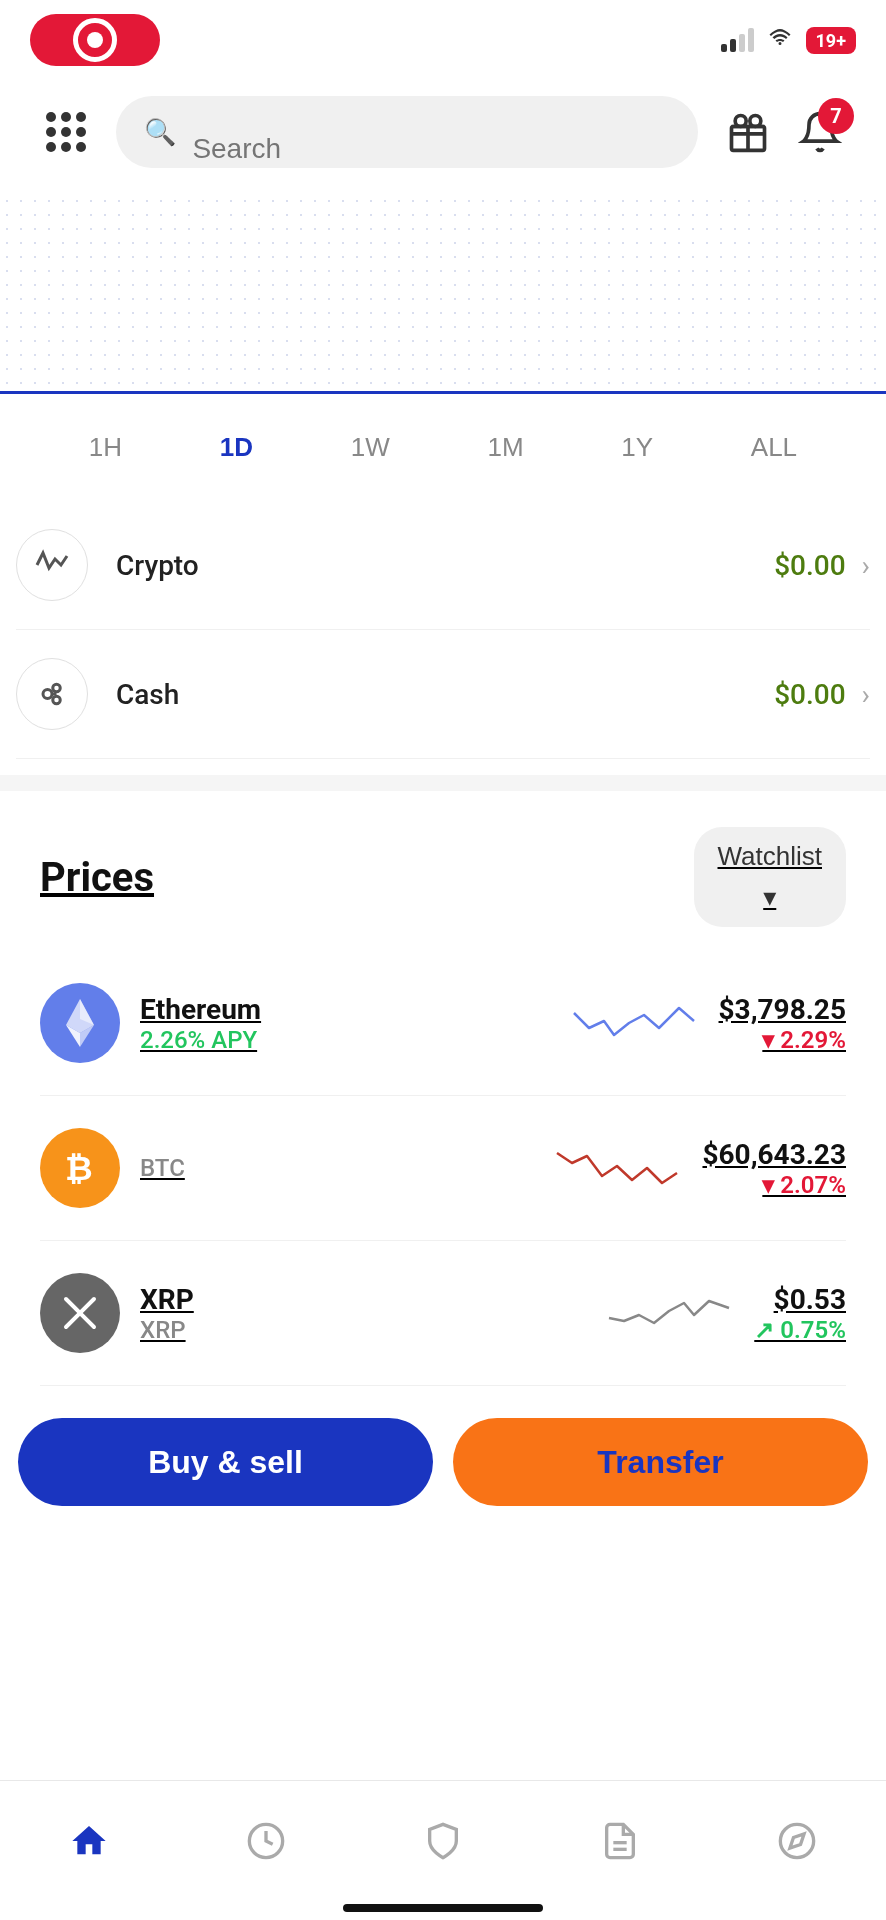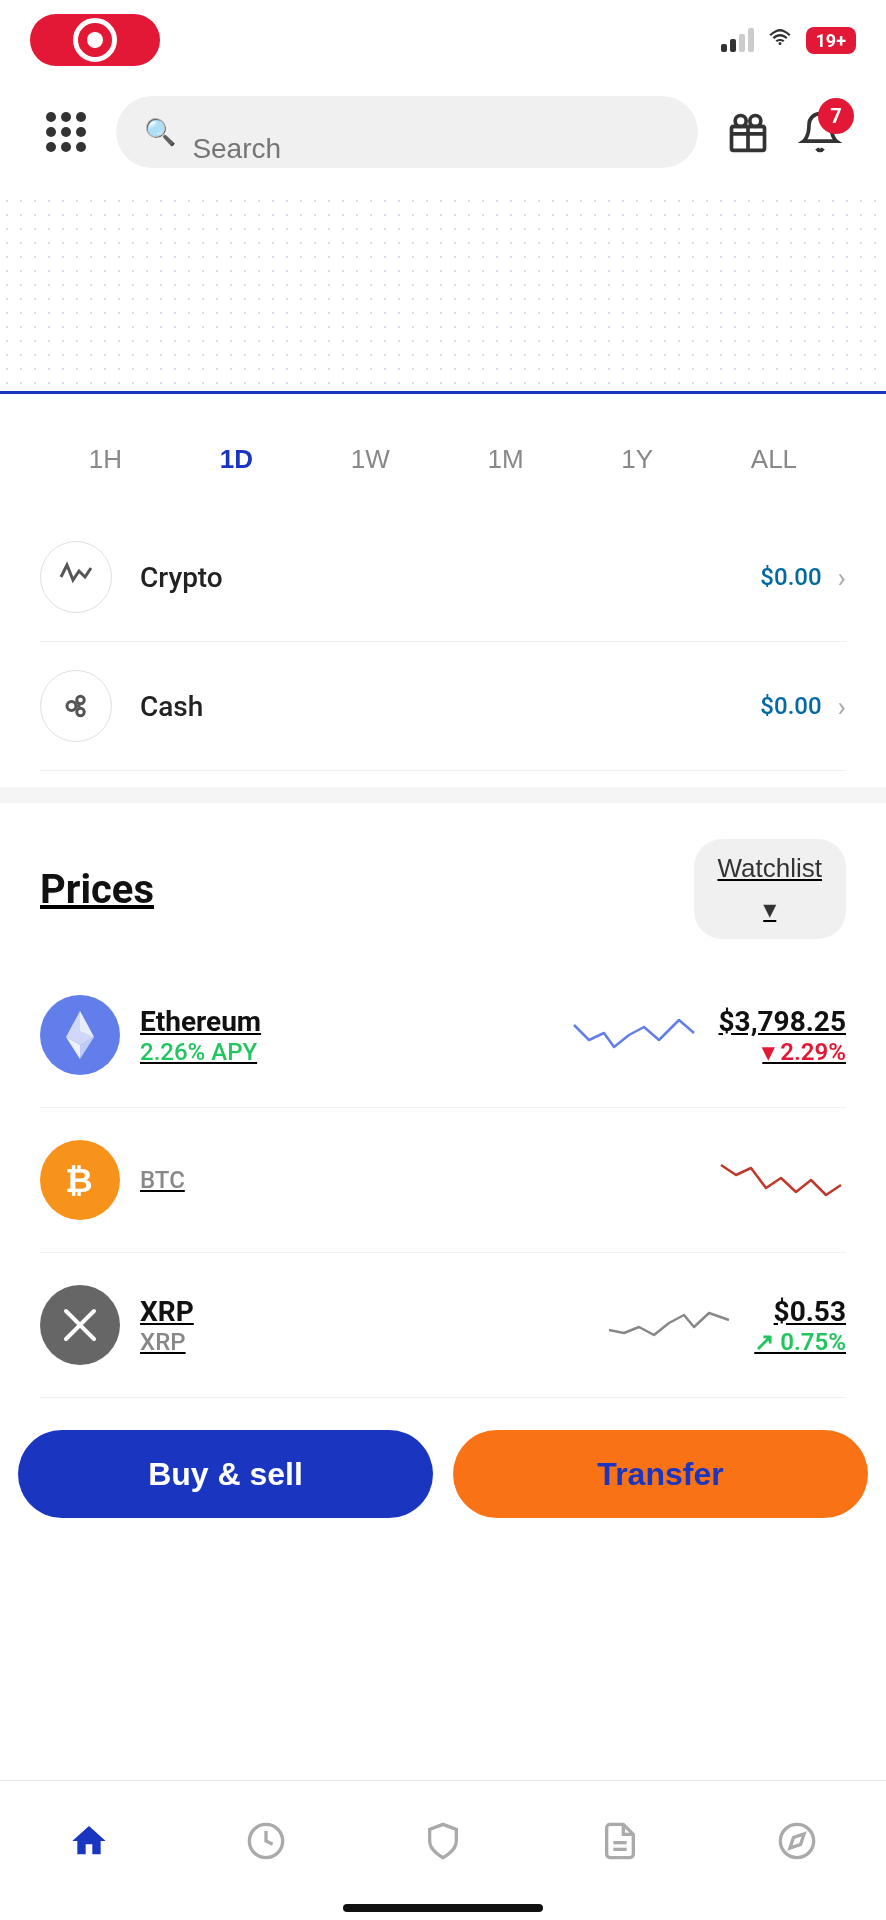--- a/index.html
+++ b/index.html
@@ -187,40 +187,39 @@
       background-size: 14px 14px;
       opacity: 0.7;
     }
 
     
     .time-filters {
       display: flex;
       justify-content: space-around;
       padding: 28px 40px;
       background: #ffffff;
-      margin-top: 12px;
     }
     .time-btn {
       font-size: 26px;
       font-weight: 500;
       color: #888;
       padding: 10px 16px;
       border-radius: 20px;
       border: none;
       background: transparent;
       cursor: pointer;
     }
     .time-btn.active {
       color: #1a35c0;
       font-weight: 700;
     }
 
     
     .portfolio-section {
-      padding: 0 40px;
+      padding: 0 16px;
       margin-bottom: 16px;
     }
     .portfolio-item {
       display: flex;
       align-items: center;
       padding: 28px 0;
       border-bottom: 1px solid #f0f0f0;
     }
     .portfolio-icon {
       width: 72px;
@@ -233,23 +232,23 @@
       margin-right: 28px;
       flex-shrink: 0;
     }
     .portfolio-label {
       flex: 1;
       font-size: 28px;
       font-weight: 500;
       color: #222;
     }
     .portfolio-value {
-      font-size: 24px;
+      font-size: 28px;
       font-weight: 500;
-      color: #0369a1;
+      color: #4d7c0f;
       margin-right: 16px;
     }
     .chevron-right {
       color: #aaa;
       font-size: 28px;
     }
 
     
     .divider {
       height: 16px;
@@ -557,20 +556,24 @@
       <svg width="38" height="48" viewBox="0 0 38 48" fill="white">
         <text x="4" y="36" font-size="34" font-weight="900" fill="white" font-family="Arial">₿</text>
       </svg>
     </div>
     <div class="crypto-info">
       <div class="crypto-sub gray">BTC</div>
     </div>
     <svg class="crypto-chart" viewBox="0 0 130 60">
       <polyline points="5,15 20,25 35,18 50,38 65,28 80,42 95,30 110,45 125,35" fill="none" stroke="#c0392b" stroke-width="2.5" stroke-linejoin="round"></polyline>
     </svg>
+    <div class="crypto-price-info">
+      <div class="crypto-price">$60,643.23</div>
+      <div class="crypto-change down">▾ 2.07%</div>
+    </div>
   </div>
 
   <div class="crypto-item">
     <div class="crypto-logo xrp">
       <svg width="44" height="44" viewBox="0 0 44 44" fill="white">
         <path d="M8 8 L22 22 L36 8" stroke="white" stroke-width="4" fill="none" stroke-linecap="round"></path>
         <path d="M8 36 L22 22 L36 36" stroke="white" stroke-width="4" fill="none" stroke-linecap="round"></path>
       </svg>
     </div>
     <div class="crypto-info">

